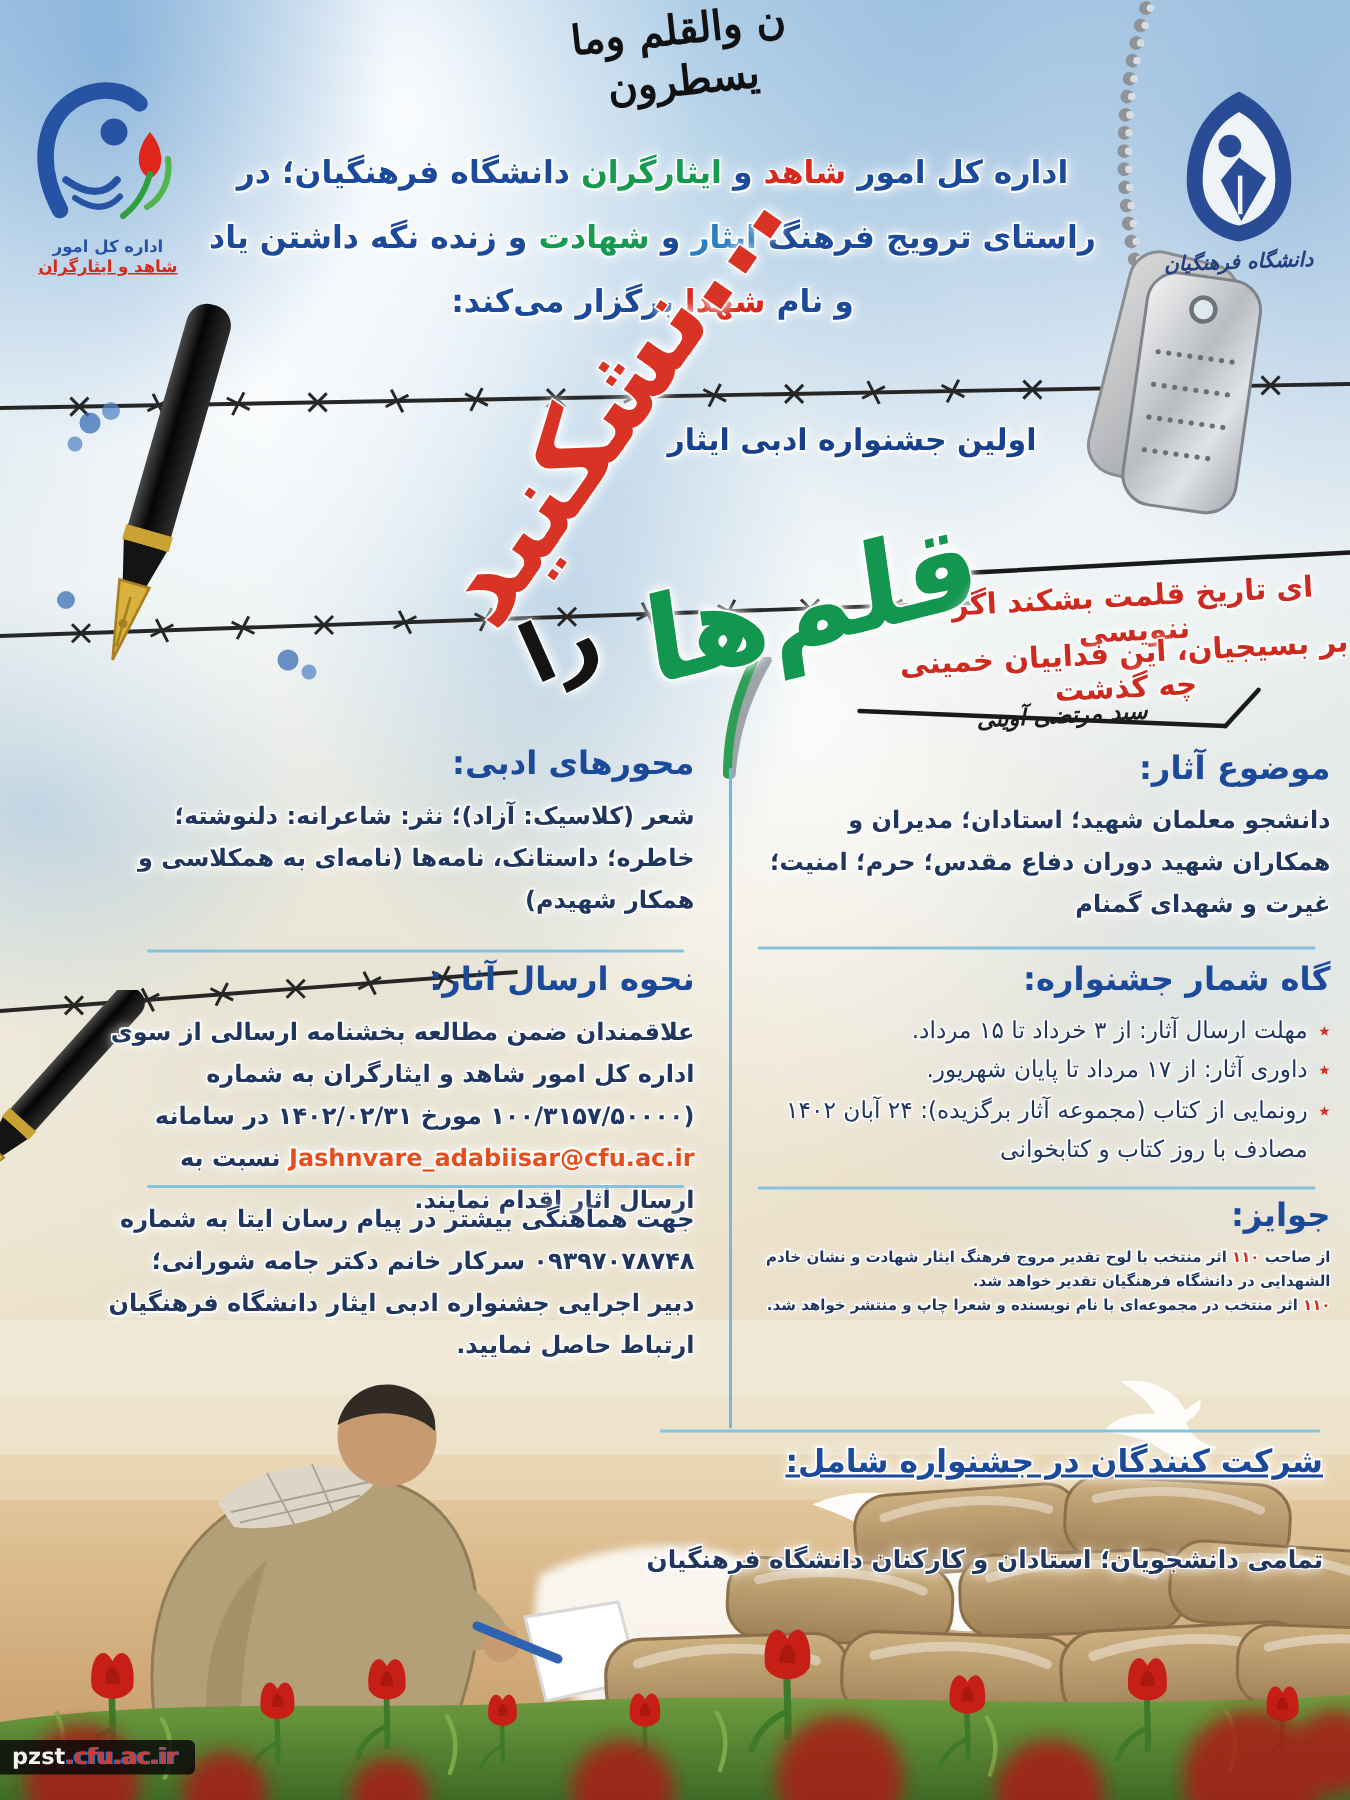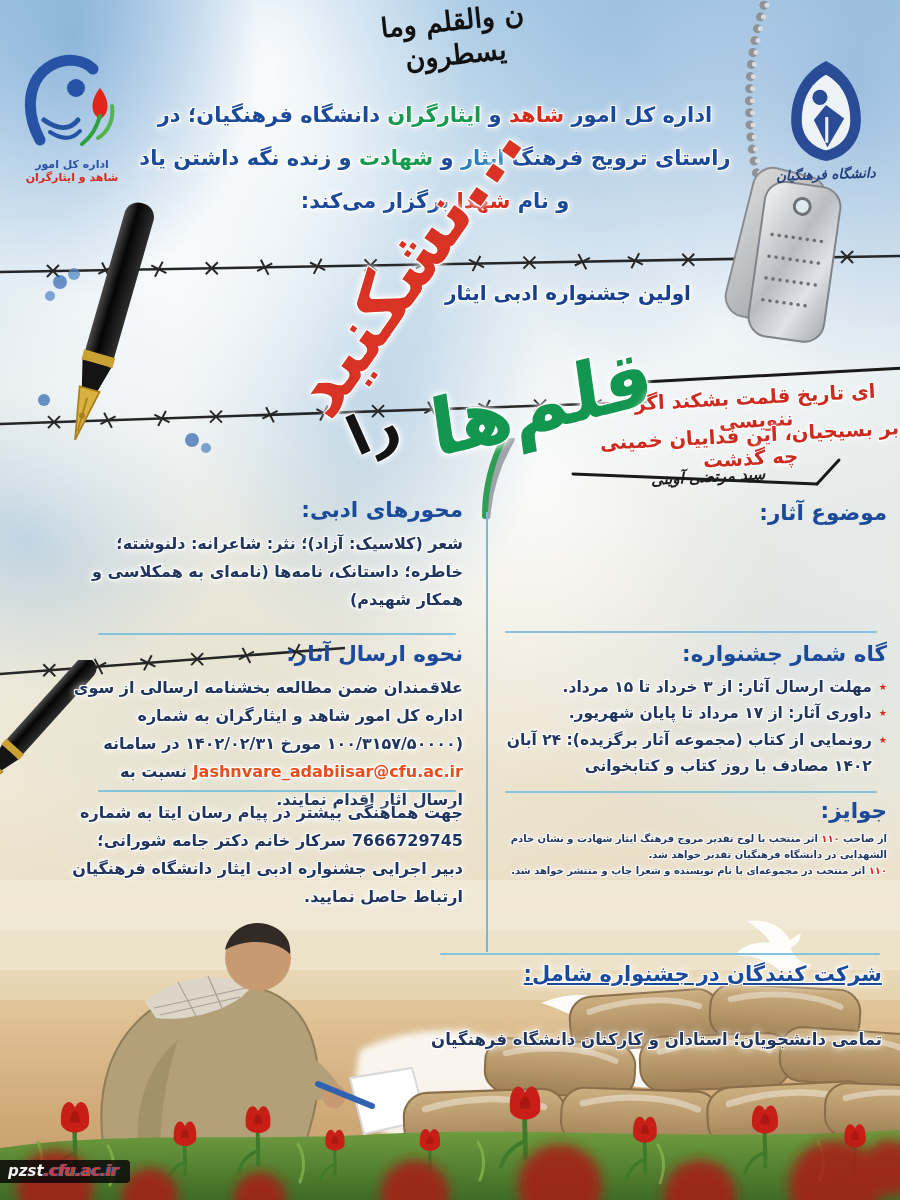--- a/index.html
+++ b/index.html
@@ -23,21 +23,21 @@
   }
   .abs{position:absolute;}
   .rtl{direction:rtl;}
   .glow{text-shadow:-1px -1px 0 #fff,1px -1px 0 #fff,-1px 1px 0 #fff,1px 1px 0 #fff,0 0 7px #fff,0 0 10px #fff;}
   
   .bismillah{left:368px;top:4px;width:175px;height:96px;text-align:center;color:#111;
     font-family:"DejaVu Serif",serif;font-weight:700;font-size:27px;line-height:1.25;
     transform:rotate(-6deg);}
   .logo-left{left:16px;top:54px;width:112px;text-align:center;}
   .logo-left .cap1{color:#2653a4;font-size:11px;font-weight:700;}
-  .logo-left .cap2{color:#d8291d;font-size:11px;font-weight:700;}
+  .logo-left .cap2{color:#d8291d;font-size:11px;font-weight:700;text-decoration:underline;}
   .logo-right{left:766px;top:58px;width:120px;text-align:center;}
   .logo-right .cap{color:#23407e;font-size:13.5px;font-weight:700;font-style:italic;transform:rotate(-2deg);display:inline-block;}
   .intro{left:130px;top:94px;width:610px;text-align:center;font-size:21px;font-weight:800;line-height:2.05;}
   .seg-blue{color:#1b4a9b;} .seg-red{color:#d8291d;margin-top:32px;} .seg-green{color:#169a4f;}
   .seg-cyan{color:#2a7fc1;} .seg-body{color:#20365f;}
   .seg-email{color:#e84e1b;direction:ltr;unicode-bidi:embed;font-weight:800;}
   .seg-rednum{color:#d8291d;font-weight:800;}
   
   .festival-title{left:408px;top:281px;width:320px;text-align:center;color:#17418f;
     font-size:20px;font-weight:700;letter-spacing:1px;}
@@ -55,27 +55,27 @@
   
   .sec{direction:rtl;text-align:right;}
   .sec h2{margin:0 0 8px 0;color:#1b4a9b;font-size:21.5px;font-weight:800;}
   .sec .body{color:#20365f;font-size:16px;font-weight:700;line-height:1.75;}
   .col-r{left:505px;width:382px;}
   .col-l{left:66px;width:397px;}
   .sep{height:2px;background:#85c2dd;border-radius:2px;}
   .divider{left:486px;top:512px;width:2px;height:440px;background:#79b7d9;}
   .bullet-row{display:flex;gap:7px;align-items:flex-start;direction:rtl;}
   .bullet-ic{color:#d8291d;font-size:15px;line-height:1.75;font-weight:800;flex:0 0 auto;}
-  .bullet-tx{color:#20365f;font-size:15.5px;font-weight:700;line-height:1.7;}
+  .bullet-tx{color:#20365f;font-size:15.5px;font-weight:400;line-height:1.7;}
   .prizes .body{font-size:10px;line-height:1.62;}
   .participants h2{font-size:21px;text-decoration:underline;}
   .participants .body{font-size:16.5px;margin-top:40px;}
   
   .watermark{left:0;top:1160px;background:rgba(8,8,8,.84);padding:2px 12px 3px 8px;
-    border-radius:0 4px 4px 0;font-style:italic;font-weight:800;font-size:15px;z-index:9;}
+    border-radius:0 4px 4px 0;font-weight:800;font-size:15px;z-index:9;}
   .wm-prefix{color:#f2f2f2;}
   .wm-suffix{color:#d23b2a;text-shadow:1px 0 0 #2d6fc0,-1px 0 0 #2d6fc0;}
   svg{display:block;}
   .noptr{pointer-events:none;}
 </style>
 </head>
 <body>
 
 <div class="poster">
 
@@ -232,20 +232,21 @@
   <div class="abs rtl signature" style="z-index:3">سید مرتضی آوینی</div>
 
   <svg class="abs noptr" style="left:455px;top:438px;z-index:2" width="70" height="84" viewBox="0 0 70 84">
     <path d="M56,2 C42,26 34,50 32,78" fill="none" stroke="#8a9096" stroke-width="7" stroke-linecap="round" opacity=".8"></path>
     <path d="M48,2 C36,26 30,50 30,78" fill="none" stroke="#2f9e55" stroke-width="6" stroke-linecap="round"></path>
   </svg>
   <div class="abs divider" style="z-index:2"></div>
 
   <div class="abs sec col-r" style="top:500px;z-index:3">
     <h2>موضوع آثار:</h2>
+    <div class="body glow">دانشجو معلمان شهید؛ استادان؛ مدیران و همکاران شهید دوران دفاع مقدس؛ حرم؛ امنیت؛ غیرت و شهدای گمنام</div>
   </div>
   <div class="abs sep" style="left:505px;top:631px;width:372px;z-index:3"></div>
 
   <div class="abs sec col-r" style="top:641px;z-index:3">
     <h2>گاه شمار جشنواره:</h2>
     <div>
         <div class="bullet-row">
           <span class="bullet-ic">٭</span>
           <span class="bullet-tx glow">مهلت ارسال آثار: از ۳ خرداد تا ۱۵ مرداد.</span>
         </div>
@@ -273,21 +274,21 @@
   </div>
   <div class="abs sep" style="left:98px;top:633px;width:358px;z-index:3"></div>
 
   <div class="abs sec col-l" style="top:641px;z-index:3">
     <h2>نحوه ارسال آثار:</h2>
     <div class="body glow"><span class="seg seg-body">علاقمندان ضمن مطالعه بخشنامه ارسالی از سوی اداره کل امور شاهد و ایثارگران به شماره (۱۰۰/۳۱۵۷/۵۰۰۰۰ مورخ ۱۴۰۲/۰۲/۳۱ در سامانه </span><span class="seg seg-email">Jashnvare_adabiisar@cfu.ac.ir</span><span class="seg seg-body"> نسبت به ارسال آثار اقدام نمایند.</span></div>
   </div>
   <div class="abs sep" style="left:98px;top:790px;width:358px;z-index:3"></div>
 
   <div class="abs sec col-l" style="top:799px;z-index:3">
-    <div class="body glow">جهت هماهنگی بیشتر در پیام رسان ایتا به شماره 7666729745 سرکار خانم دکتر جامه شورانی؛ دبیر اجرایی جشنواره ادبی ایثار دانشگاه فرهنگیان ارتباط حاصل نمایید.</div>
+    <div class="body glow">جهت هماهنگی بیشتر در پیام رسان ایتا به شماره ۰۹۳۹۷۰۷۸۷۴۸ سرکار خانم دکتر جامه شورانی؛ دبیر اجرایی جشنواره ادبی ایثار دانشگاه فرهنگیان ارتباط حاصل نمایید.</div>
   </div>
 
   <div class="abs sep" style="left:440px;top:953px;width:440px;z-index:3"></div>
   <div class="abs sec participants" style="left:390px;top:962px;width:492px;z-index:4">
     <h2 class="glow">شرکت کنندگان در جشنواره شامل:</h2>
     <div class="body glow">تمامی دانشجویان؛ استادان و کارکنان دانشگاه فرهنگیان</div>
   </div>
 
   <svg class="abs noptr" style="left:0;top:880px;z-index:1" width="900" height="320" viewBox="0 0 900 320">
     <defs>

